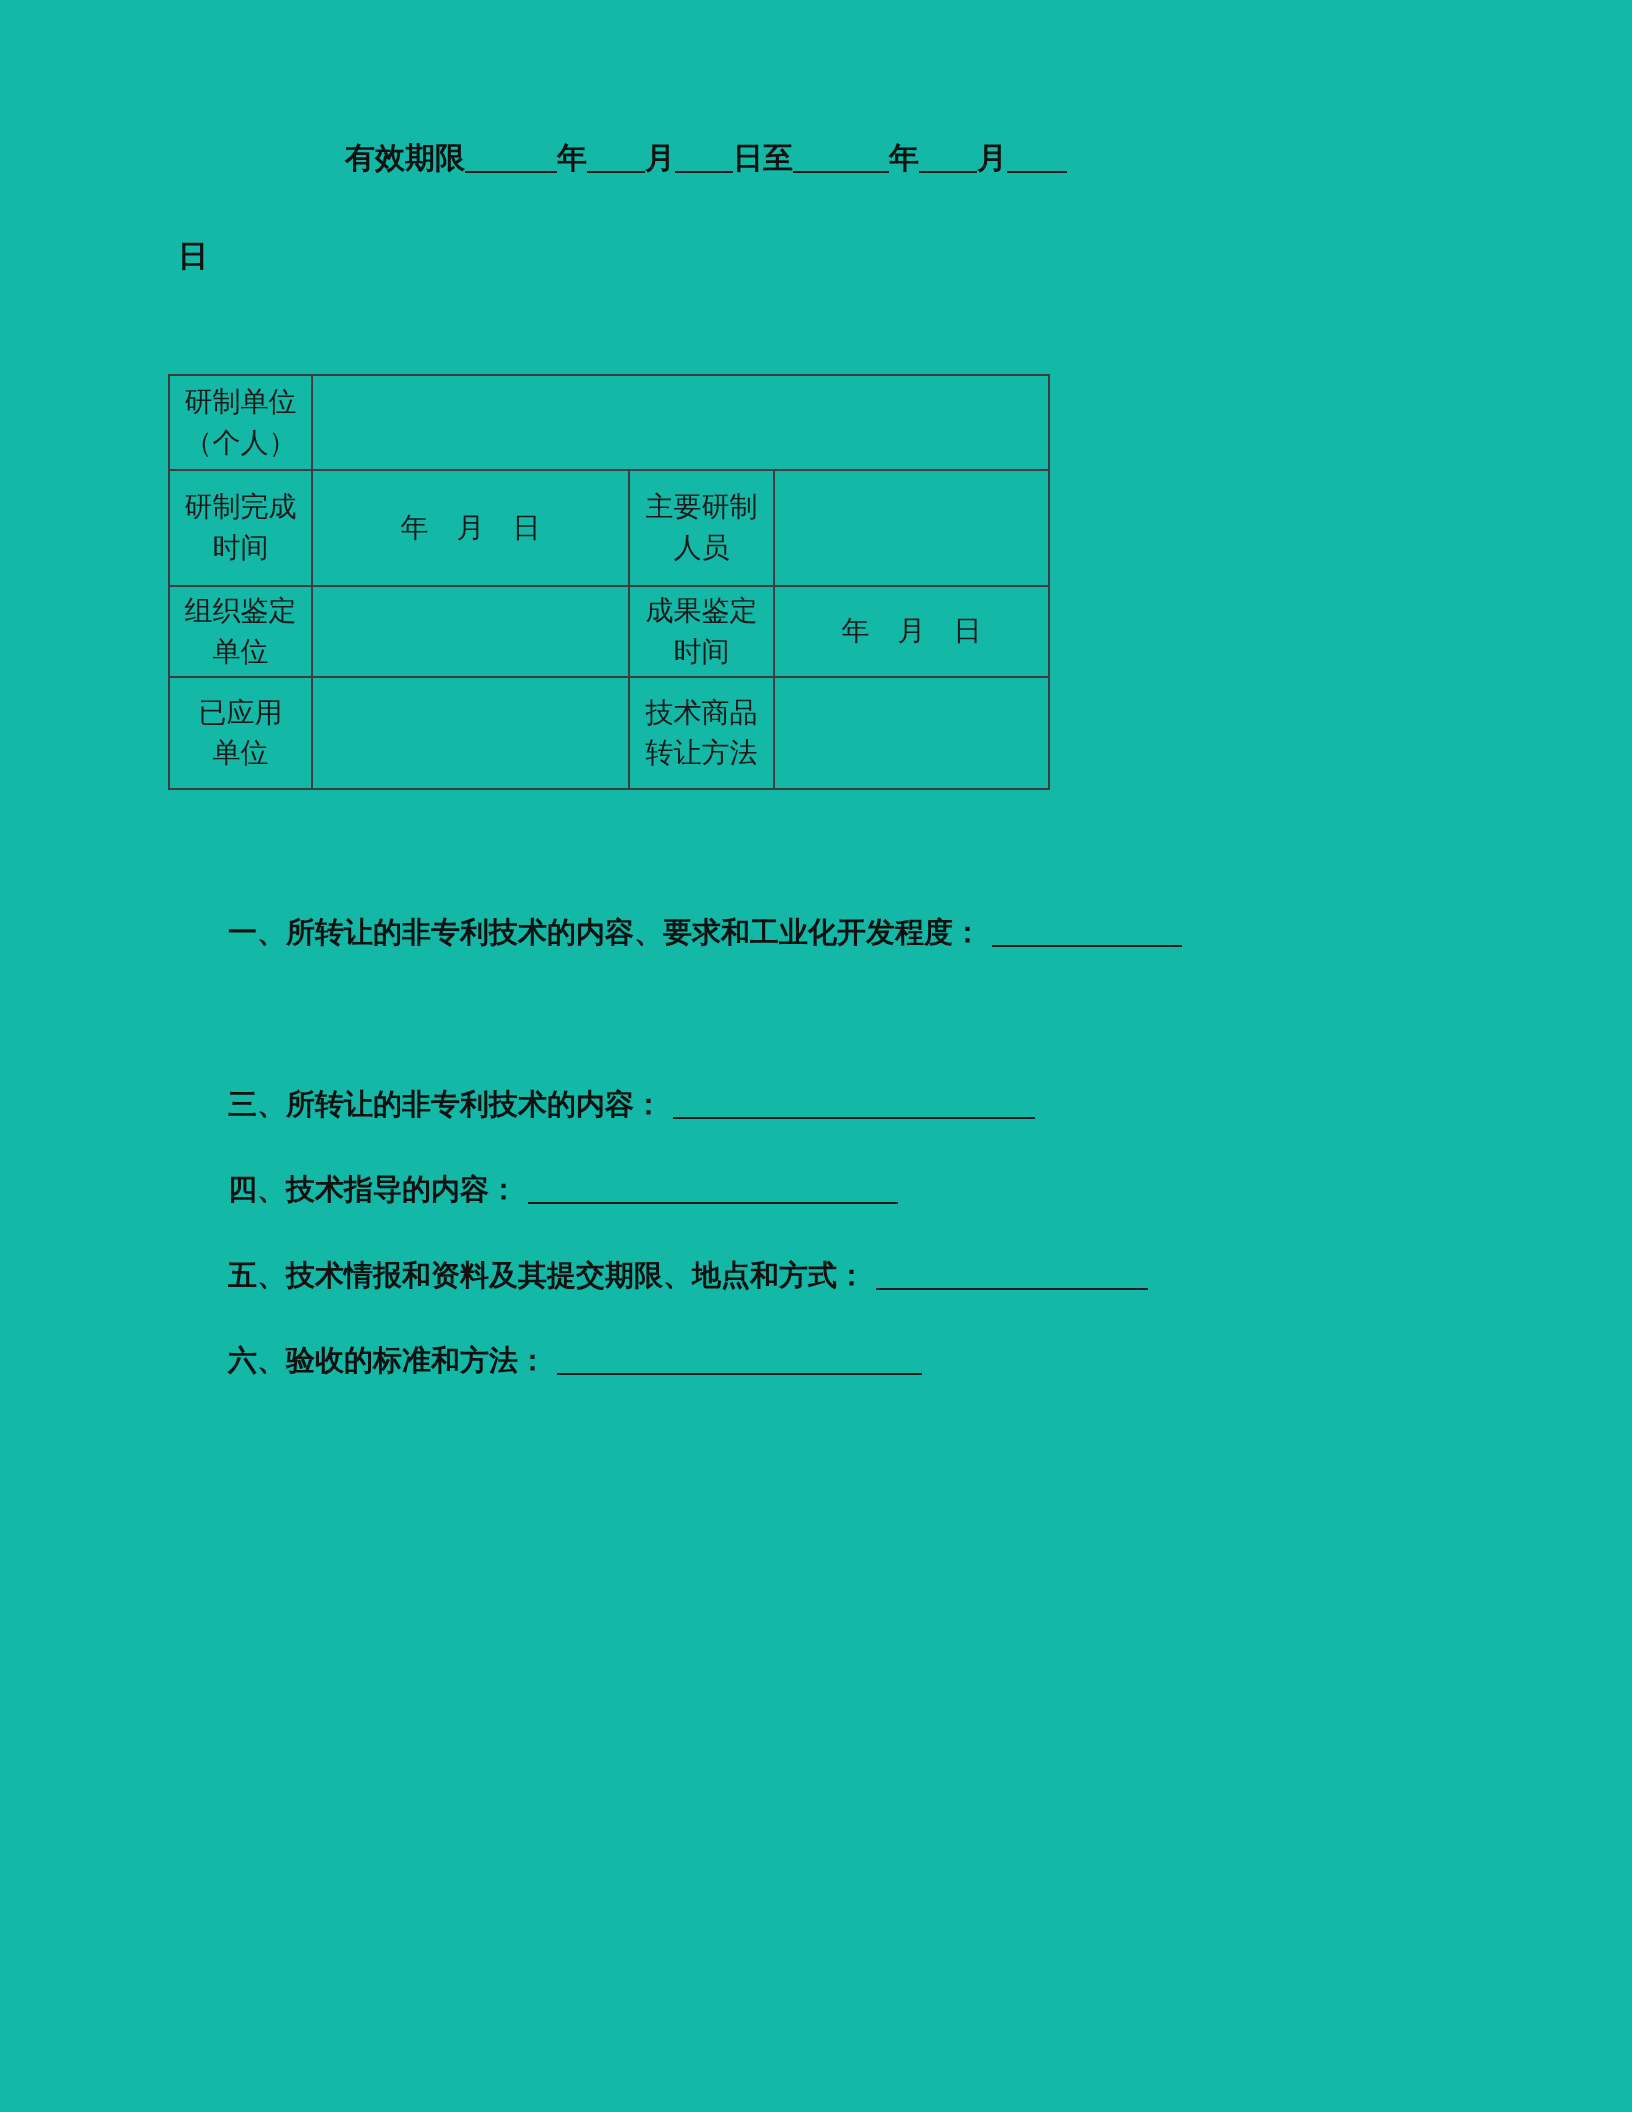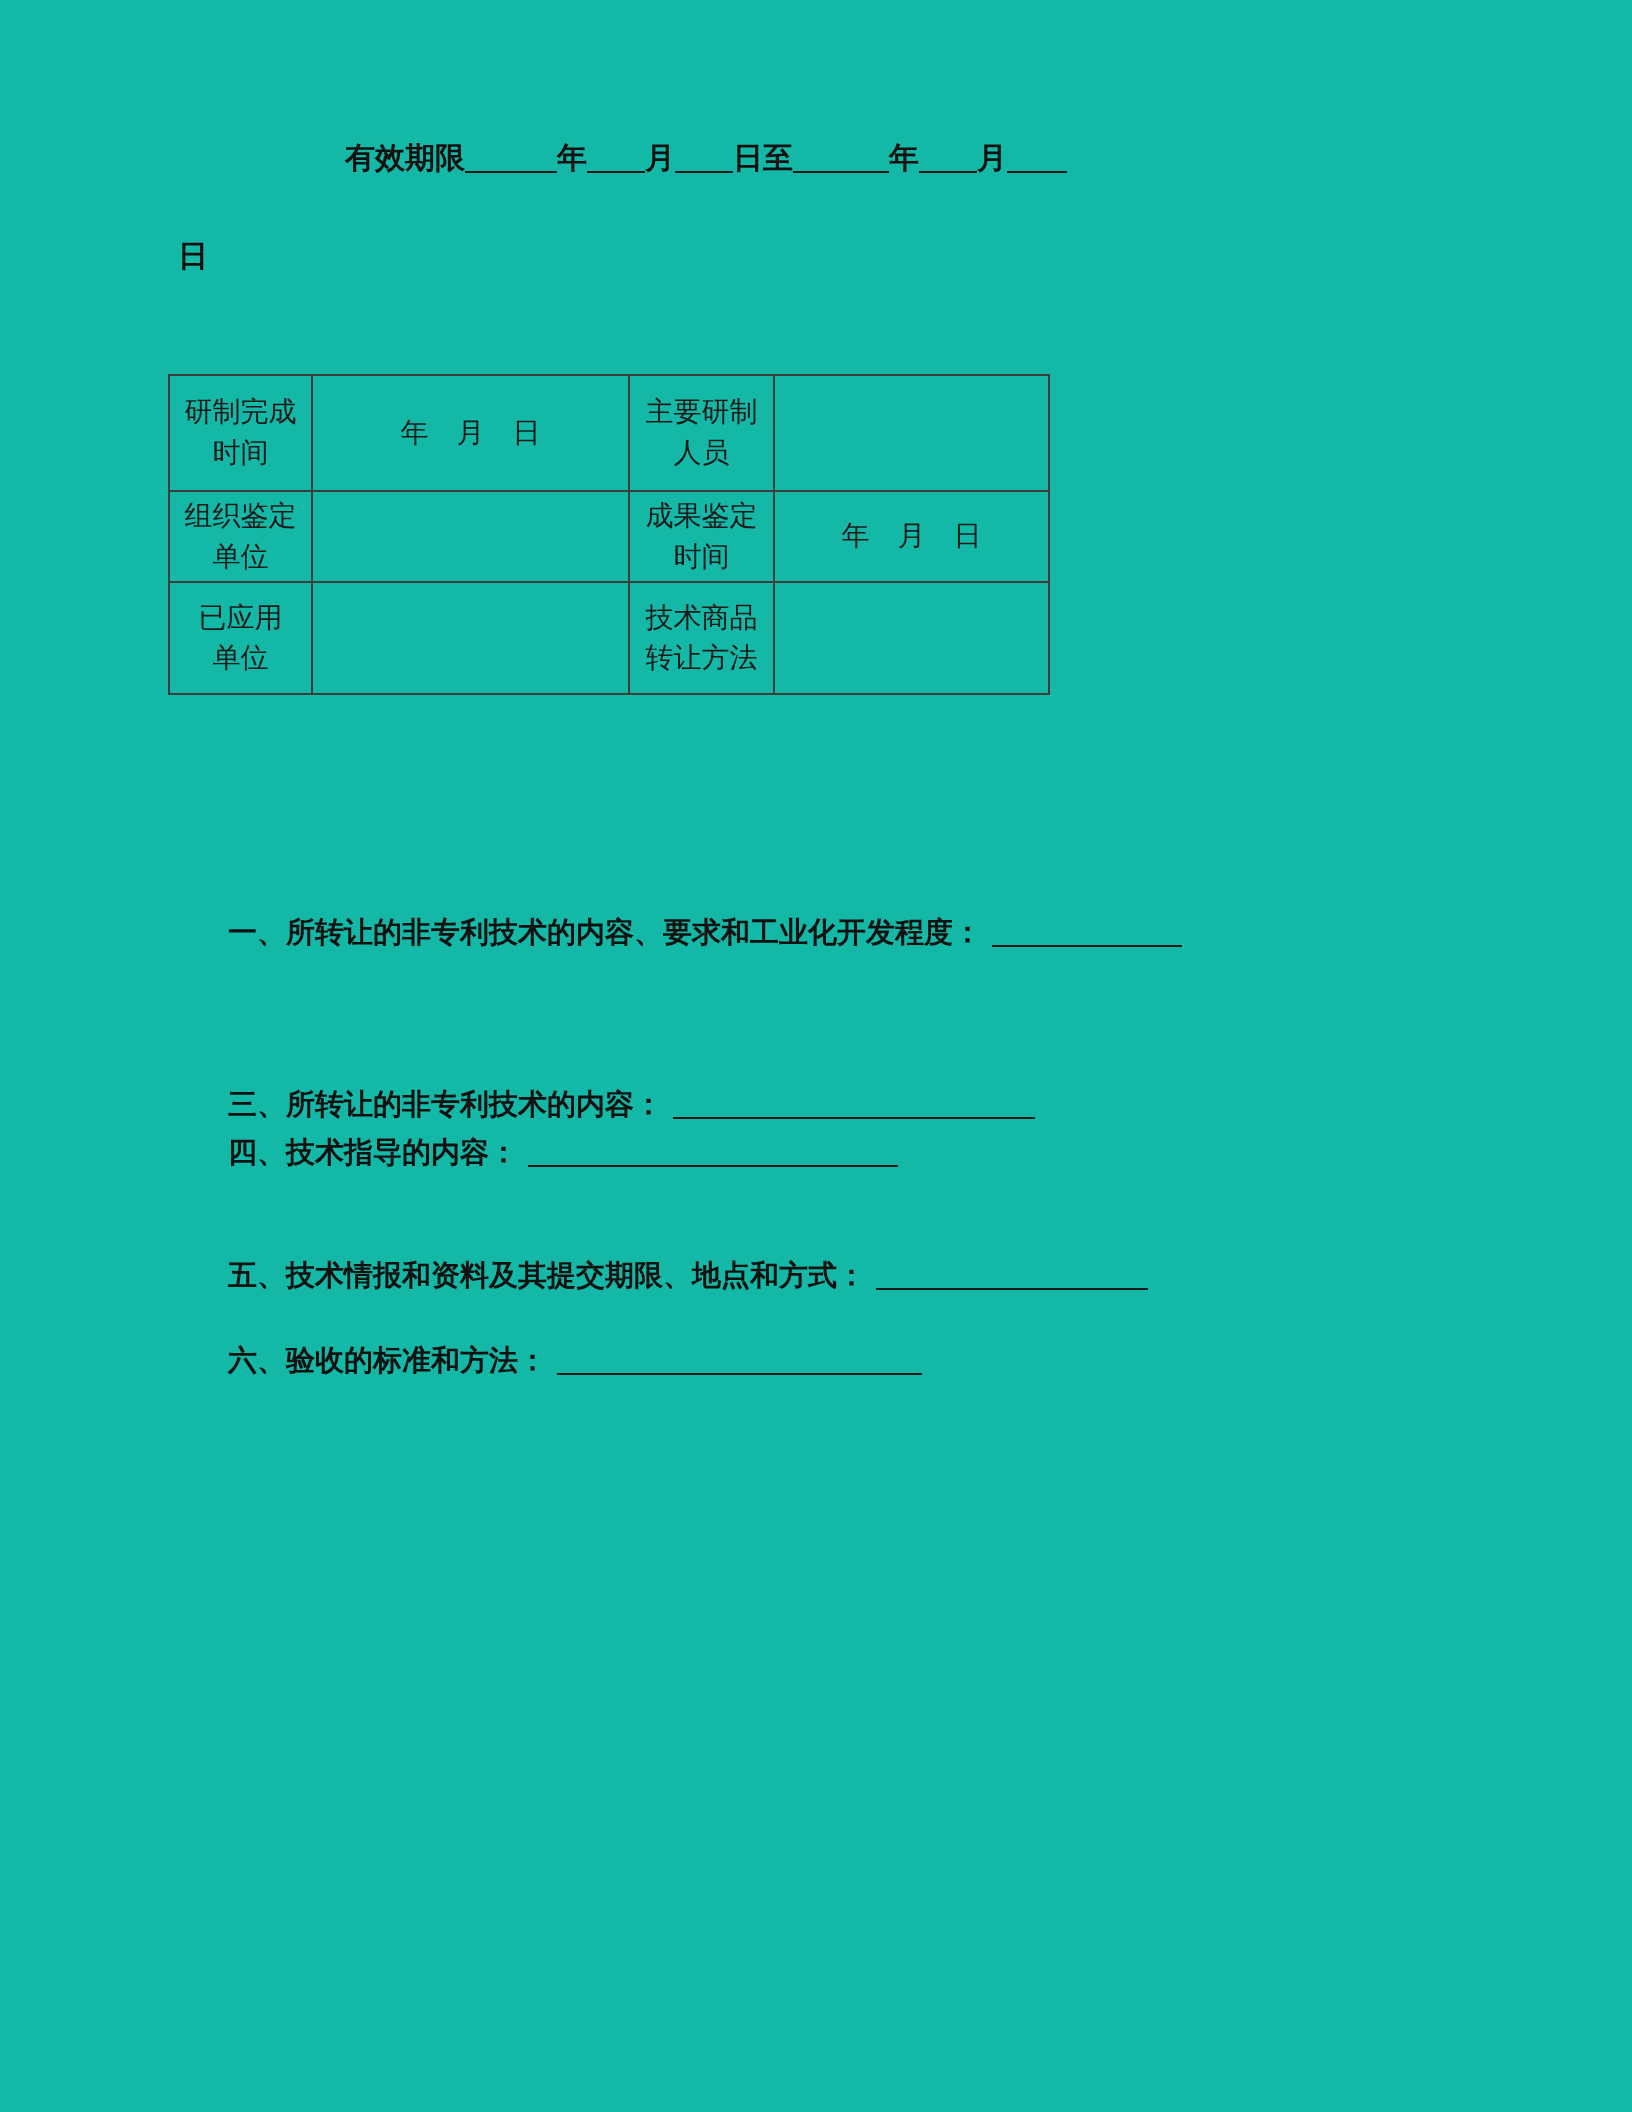--- a/index.html
+++ b/index.html
@@ -82,21 +82,21 @@
     font-family: "Liberation Sans", sans-serif;
     font-weight: 700;
     font-size: 29px;
     white-space: nowrap;
     color: #111111;
   }
   .clause .blank { margin-left: 10px; }
   .c1 { top: 913px; }
   .c2 { top: 1000px; }
   .c3 { top: 1085px; }
-  .c4 { top: 1133px; }
+  .c4 { top: 1170px; }
   .c5 { top: 1256px; }
   .c6 { top: 1341px; }
   .ib1 { width: 190px; }
   .ib2 { width: 368px; }
   .ib3 { width: 362px; }
   .ib4 { width: 370px; }
   .ib5 { width: 272px; }
   .ib6 { width: 365px; }
 </style>
 </head>
@@ -110,20 +110,25 @@
   <div class="day-wrap">日</div>
 
   <table class="info-table">
     <colgroup>
       <col style="width:143px">
       <col style="width:317px">
       <col style="width:145px">
       <col style="width:275px">
     </colgroup>
     <tbody>
+        <tr class="r1">
+      <td>研制单位
+（个人）</td>
+      <td colspan="3"></td>
+    </tr>
     <tr class="r2">
       <td>研制完成
 时间</td>
       <td>年　月　日</td>
       <td>主要研制
 人员</td>
       <td></td>
     </tr>
     <tr class="r3">
       <td>组织鉴定

